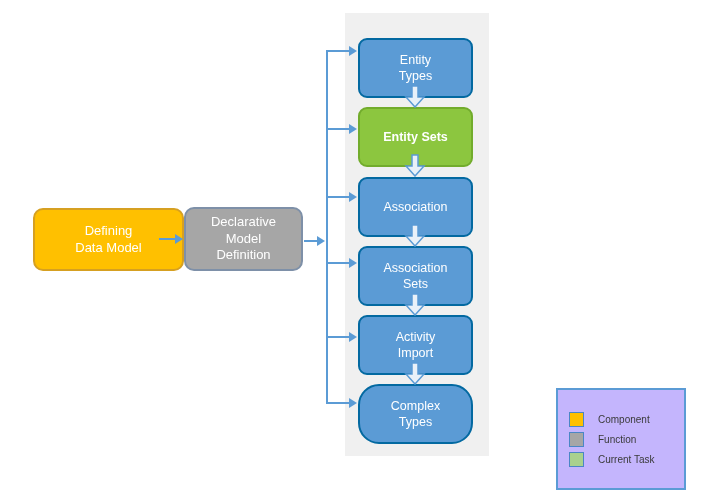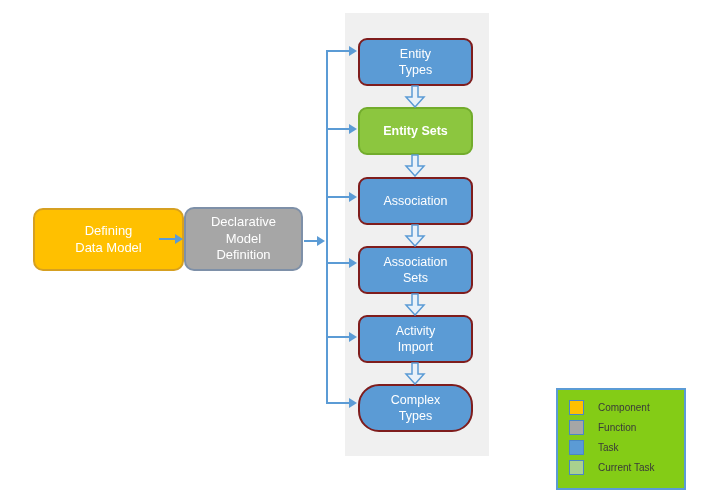--- a/index.html
+++ b/index.html
@@ -41,23 +41,23 @@
     border: 2px solid #D6A021;
     font-size: 13px;
   }
   .node.activity {
     left: 184px; top: 207px; width: 119px; height: 64px;
     background: var(--activity, #A6A6A6);
     border: 2px solid #7E90A8;
     font-size: 13px;
   }
   .node.task {
-    left: 358px; width: 115px; height: 48px;
+    left: 358px; width: 115px; height: 60px;
     background: var(--task, #5B9BD5);
-    border: 2px solid #7f1d1d;
+    border: 2px solid #0369a1;
     border-radius: 9px;
     font-size: 12.5px;
   }
   .node.task.current {
     background: var(--current-task, #8CC63F);
     border-color: #72AC2C;
     font-weight: bold;
   }
   .hline, .vline {
     position: absolute;
@@ -77,24 +77,24 @@
     left: 404px;
     width: 22px;
     height: 23px;
   }
   .legend {
     position: absolute;
     left: 556px;
     top: 388px;
     width: 130px;
     height: 102px;
-    background: #84cc16;
+    background: #c4b5fd;
     border: 2px solid var(--connector, #5B9BD5);
     box-sizing: border-box;
-    padding-top: 7px;
+    padding-top: 19px;
   }
   .legend-row {
     display: flex;
     align-items: center;
     height: 20px;
     padding-left: 11px;
   }
   .legend-swatch {
     width: 13px;
     height: 13px;
@@ -176,22 +176,18 @@
   <div class="legend">
     <div class="legend-row">
       <span class="legend-swatch" style="background: rgb(255, 192, 0);"></span>
       <span class="legend-label">Component</span>
     </div>
     <div class="legend-row">
       <span class="legend-swatch" style="background: rgb(166, 166, 166);"></span>
       <span class="legend-label">Function</span>
     </div>
     <div class="legend-row">
-      <span class="legend-swatch" style="background: rgb(91, 155, 213);"></span>
-      <span class="legend-label">Task</span>
-    </div>
-    <div class="legend-row">
       <span class="legend-swatch" style="background: rgb(169, 209, 142);"></span>
       <span class="legend-label">Current Task</span>
     </div>
   </div>
 
 </div>
 
 </body></html>

